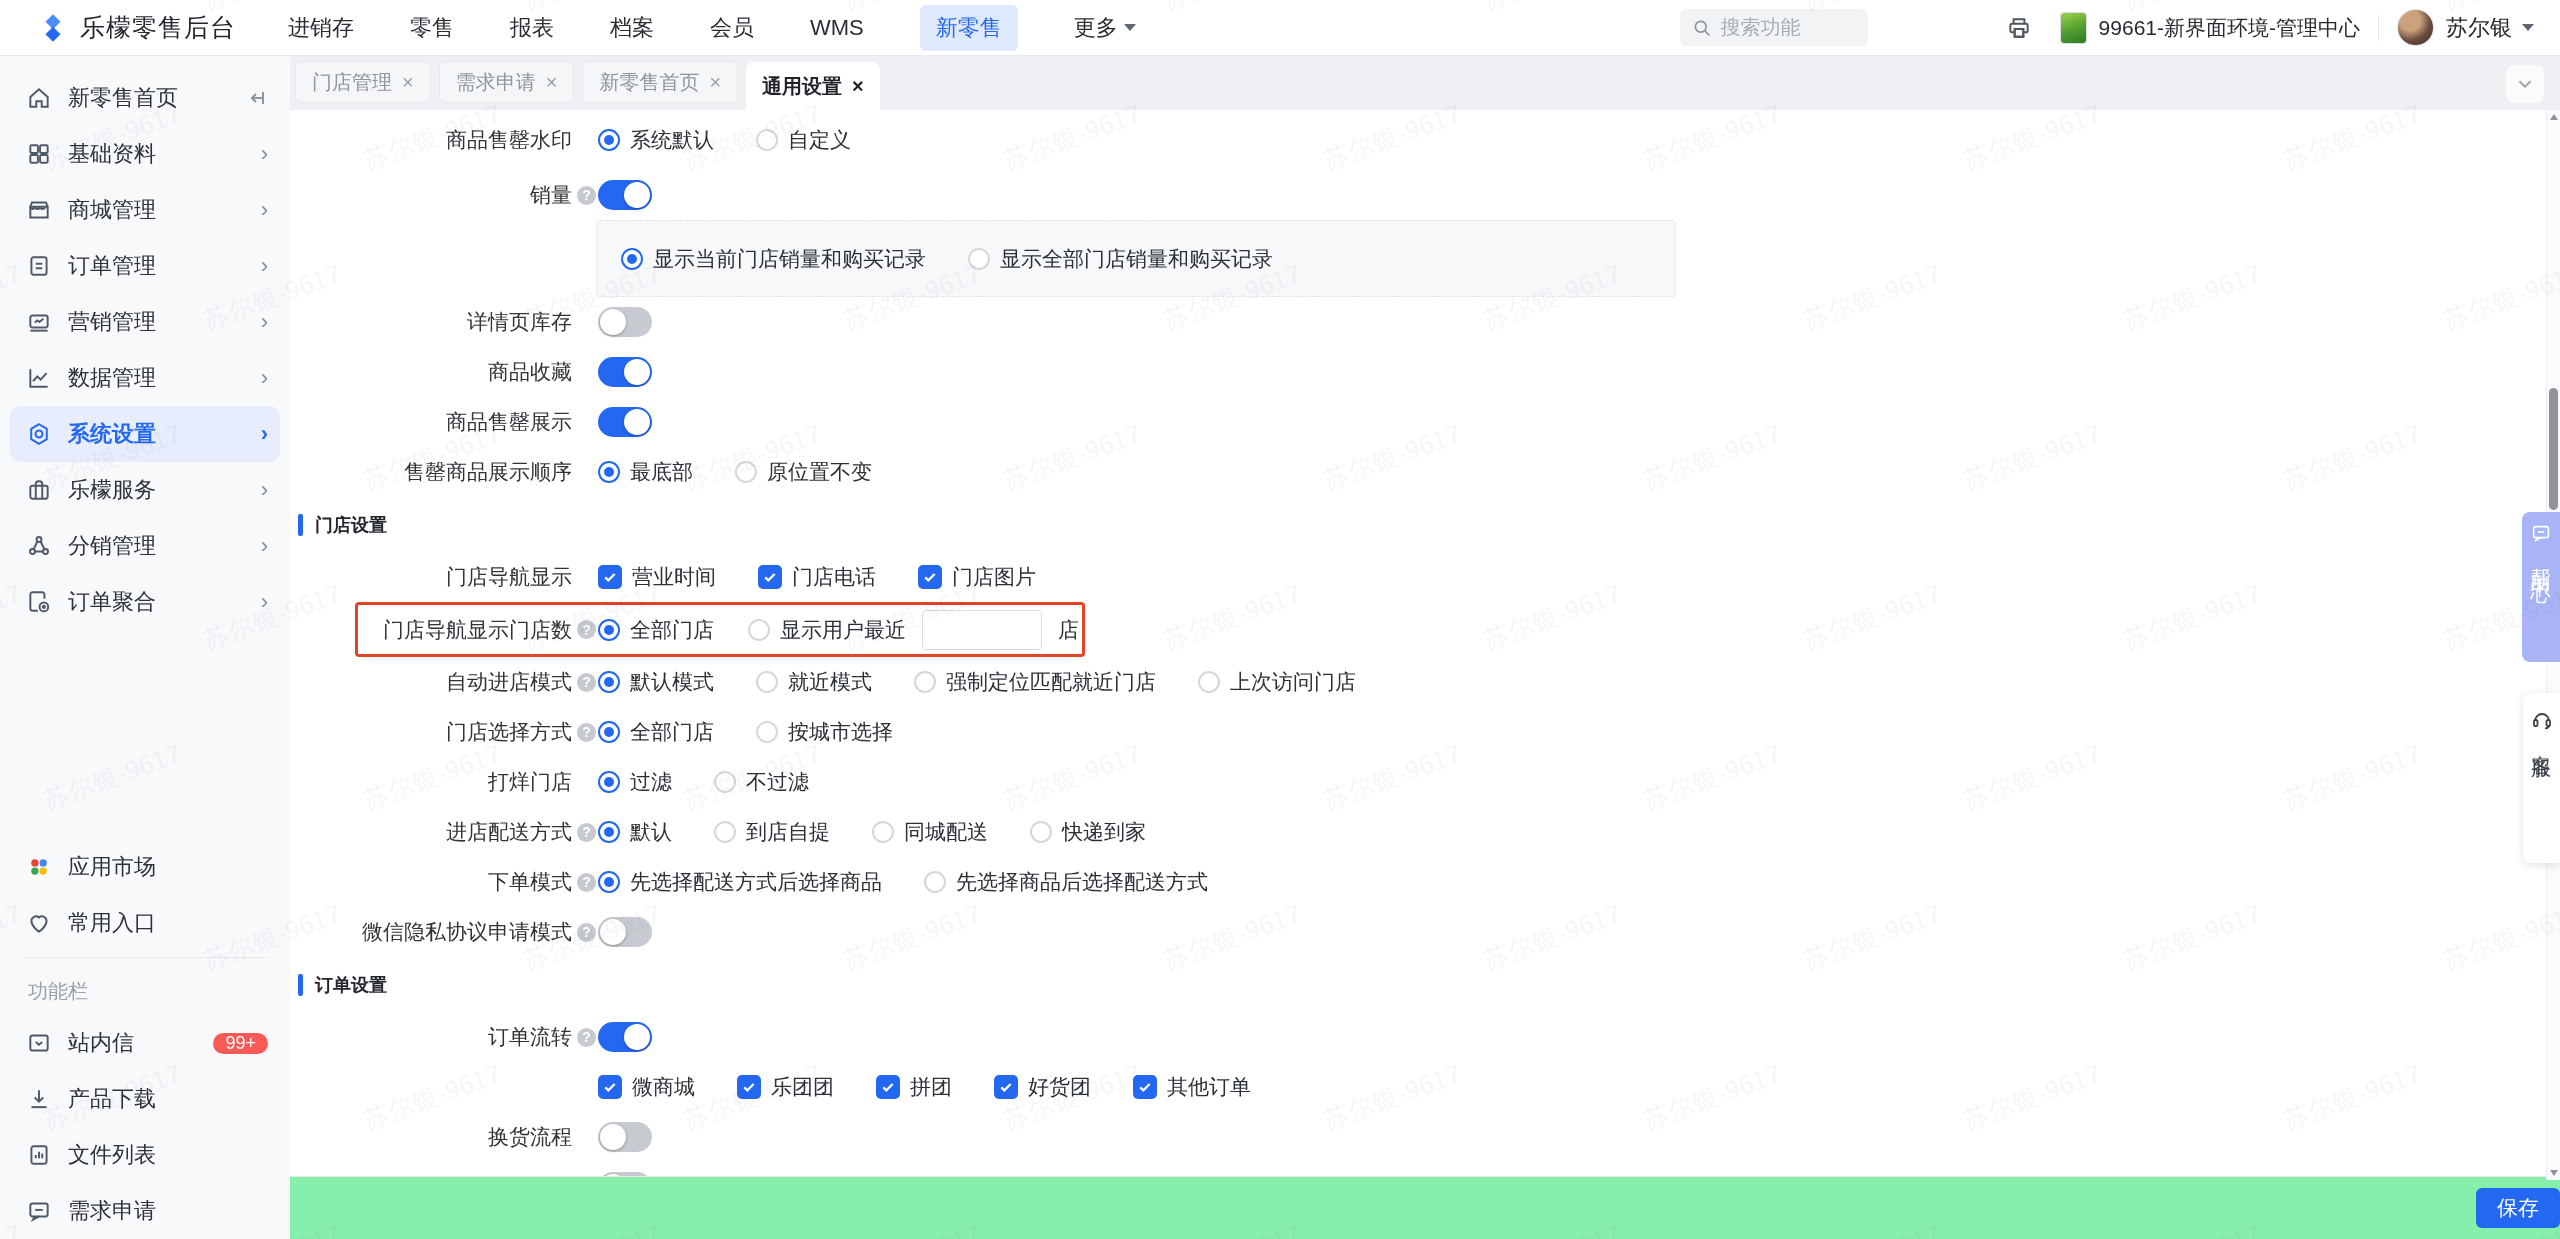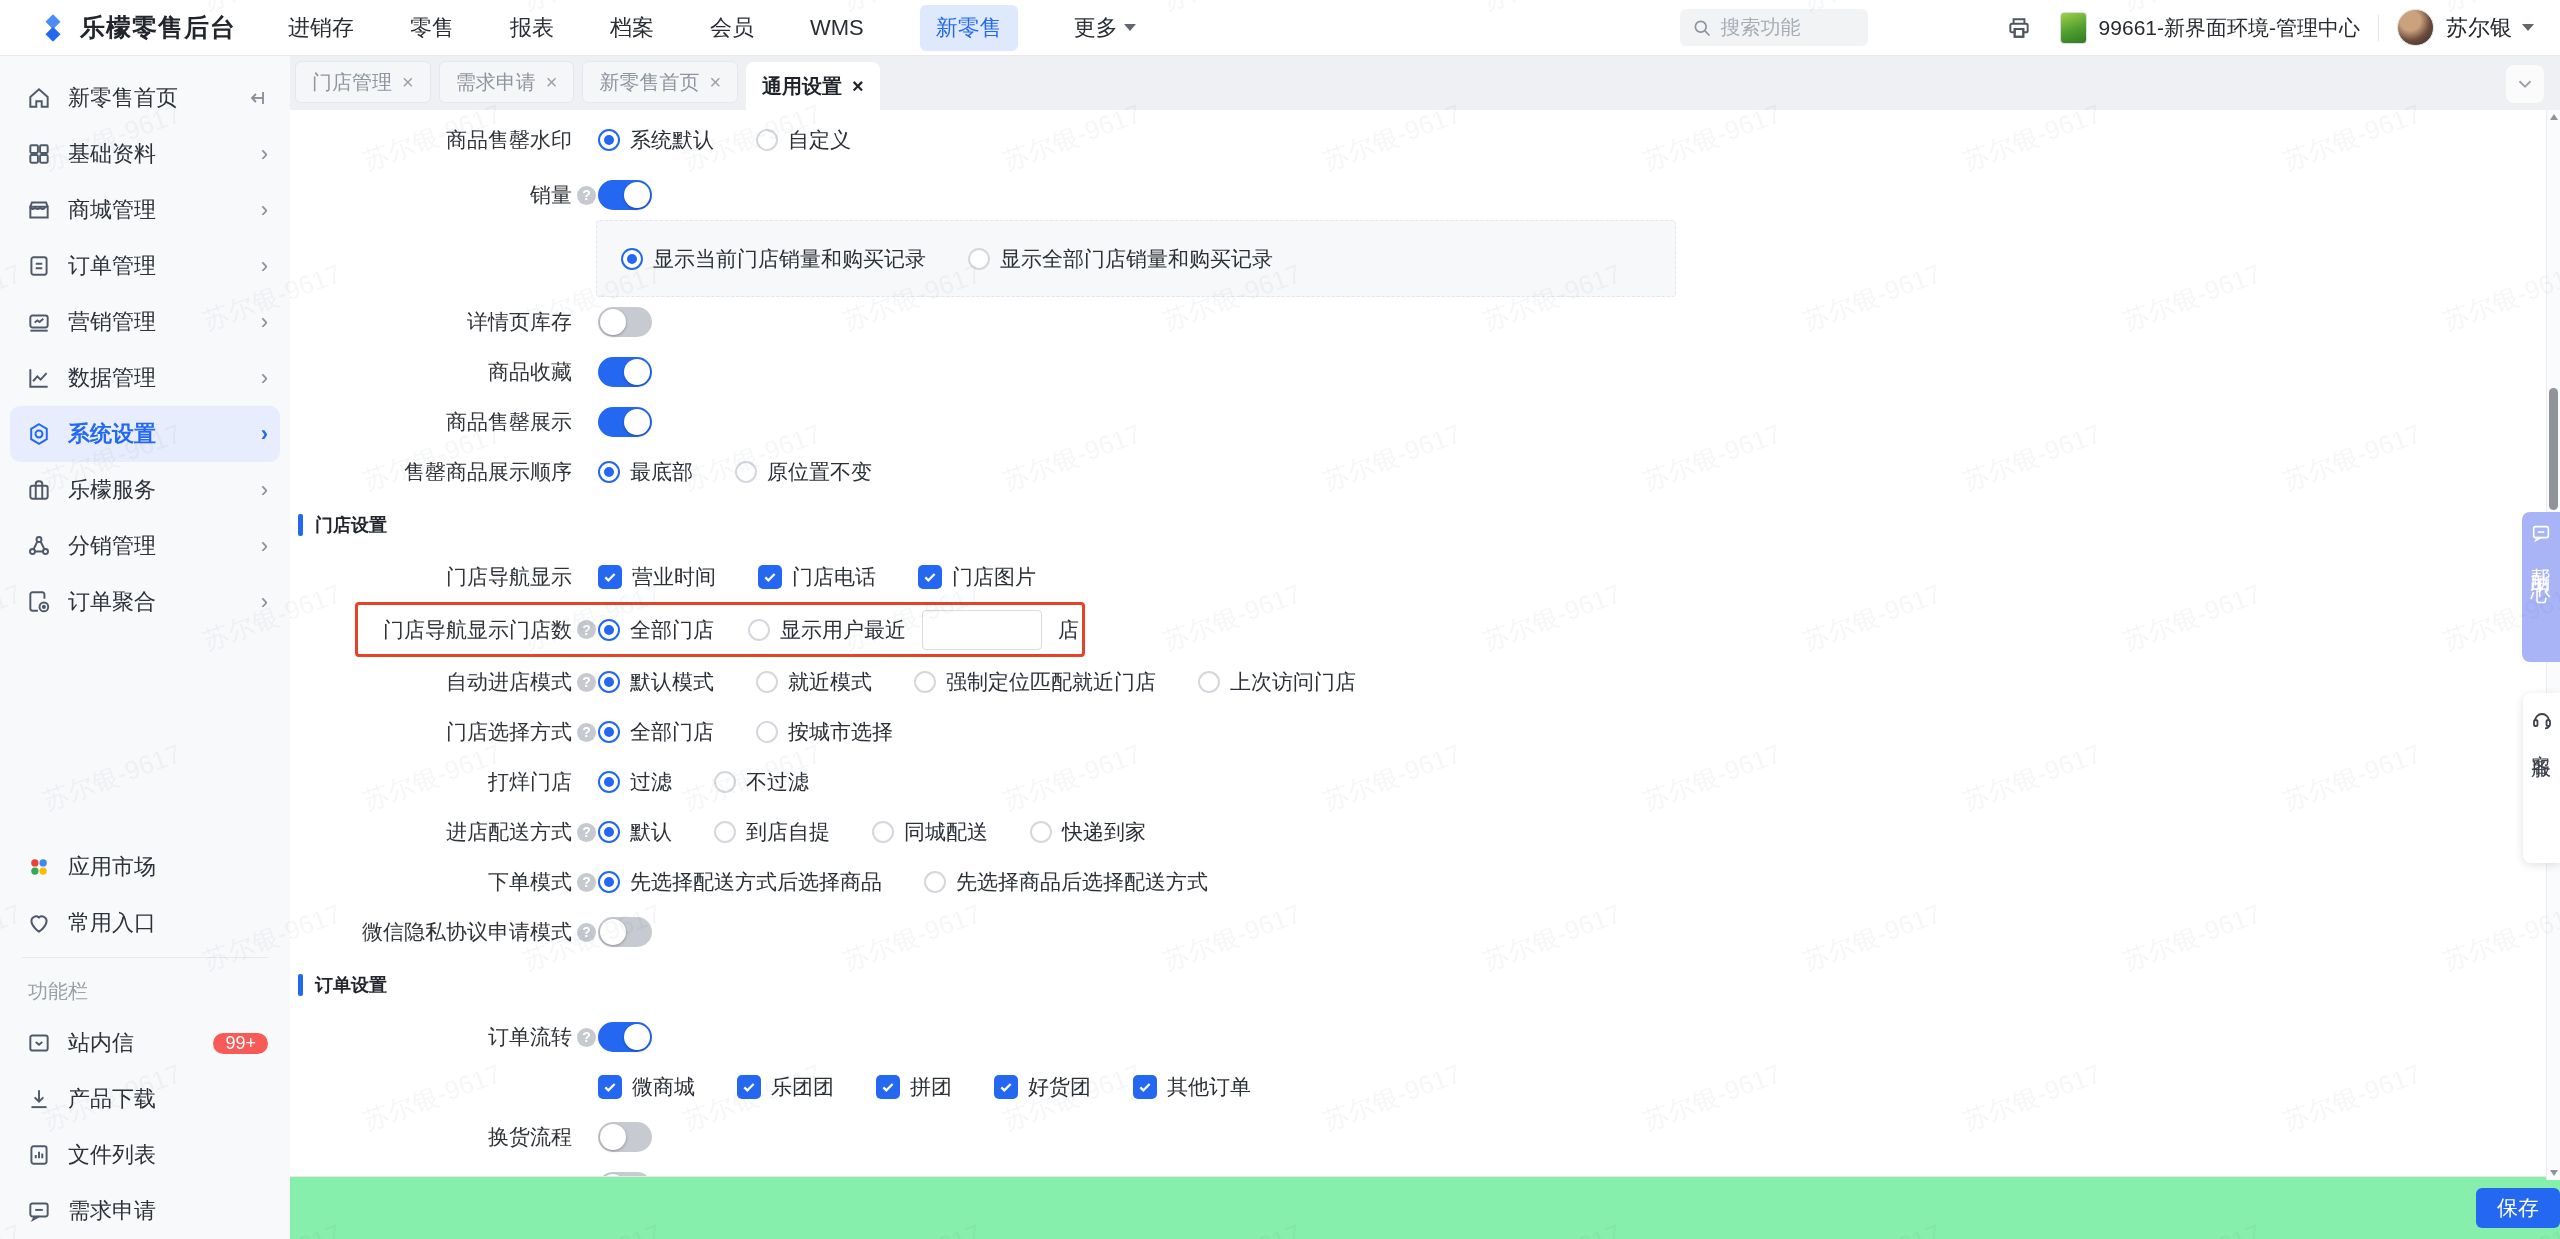--- a/index.html
+++ b/index.html
@@ -3,21 +3,21 @@
 <meta charset="utf-8">
 <style>
   *{margin:0;padding:0;box-sizing:border-box}
   html,body{width:2560px;height:1239px;overflow:hidden;font-family:"Liberation Sans","DejaVu Sans",sans-serif;background:#eef0f3;color:#33373d}
   .ic{display:inline-flex;align-items:center;justify-content:center;flex:none}
   svg{display:block}
 
   
   #header{position:absolute;left:0;top:0;width:2560px;height:56px;background:#fff;border-bottom:1px solid #e8eaed;display:flex;align-items:center;z-index:20}
   .logo{display:flex;align-items:center;gap:12px;margin-left:38px}
-  .logo-title{font-size:25px;font-weight:bold;color:#22262c;letter-spacing:1px}
+  .logo-title{font-size:25px;font-weight:normal;color:#22262c;letter-spacing:1px}
   .topnav{display:flex;align-items:center;gap:56px;margin-left:52px;font-size:22px;color:#2a2e34}
   .topnav .nav-item{cursor:pointer;white-space:nowrap}
   .nav-pill{background:#dfe9fd;color:#2468f2;padding:8px 16px;border-radius:6px}
   .more{display:flex;align-items:center;gap:6px}
   .caret{width:0;height:0;border-left:6px solid transparent;border-right:6px solid transparent;border-top:7px solid #5f6672}
   .search{margin-left:auto;width:188px;height:37px;background:#f1f3f5;border-radius:6px;display:flex;align-items:center;gap:9px;padding:0 12px;color:#a7adb5;font-size:20px}
   .hdr-right{display:flex;align-items:center;margin-right:26px}
   .printer{margin-left:138px}
   .env-thumb{width:27px;height:32px;border-radius:4px;margin-left:28px;background:linear-gradient(160deg,#9ed24a 0%,#4f9e2f 55%,#2f7a22 100%);border:1px solid #d9dde2}
   .env-text{font-size:21px;color:#272b31;margin-left:12px;white-space:nowrap}

